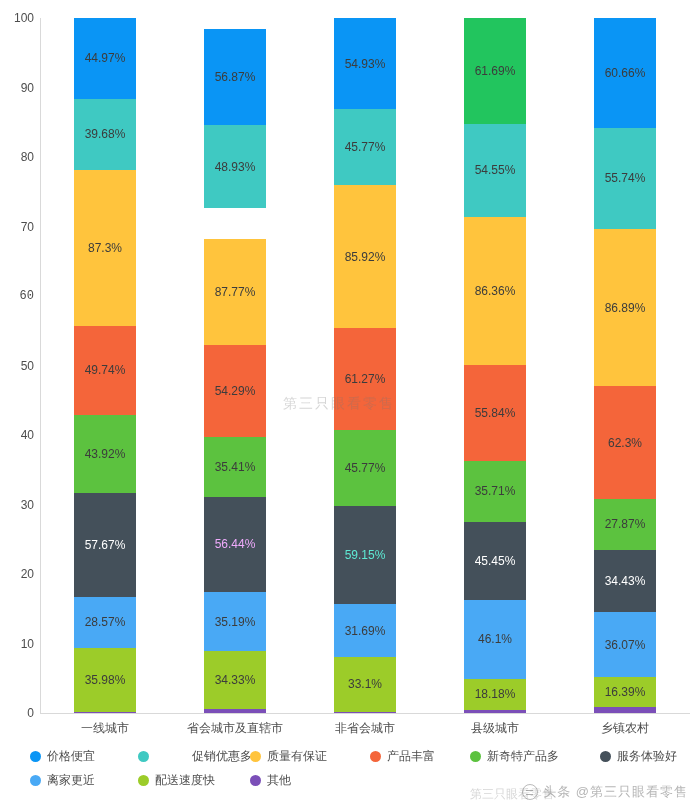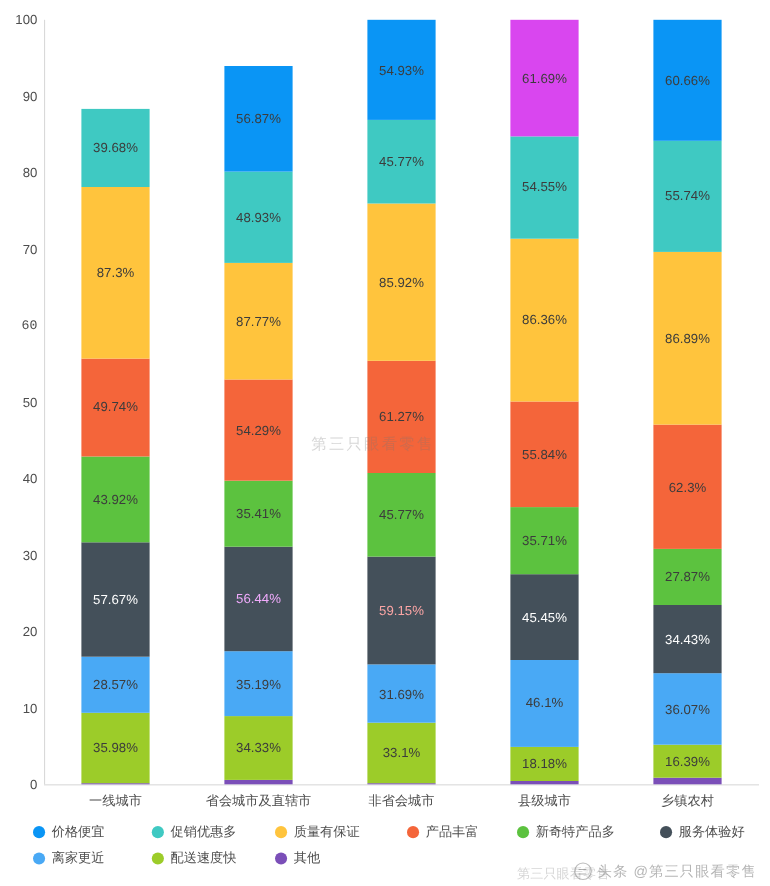--- a/index.html
+++ b/index.html
@@ -205,58 +205,61 @@
         </div>
         <div class="seg" style="height: 89.0135px; background: rgb(244, 101, 58);">
           <span class="seg-label">49.74%</span>
         </div>
         <div class="seg" style="height: 156.23px; background: rgb(255, 196, 61);">
           <span class="seg-label">87.3%</span>
         </div>
         <div class="seg" style="height: 71.0104px; background: rgb(63, 201, 194);">
           <span class="seg-label">39.68%</span>
         </div>
+        <div class="seg" style="height: 80.4773px; background: rgb(10, 149, 245);">
+          <span class="seg-label">44.97%</span>
+        </div>
       </div>
       <div class="bar-col" style="left: 164px; height: 695px; display: flex; flex-direction: column-reverse;">
         <div class="seg" style="height: 3.63229px; background: rgb(123, 79, 184);"></div>
         <div class="seg" style="height: 57.9983px; background: rgb(156, 204, 41);">
           <span class="seg-label">34.33%</span>
         </div>
         <div class="seg" style="height: 59.4512px; background: rgb(73, 169, 245);">
           <span class="seg-label">35.19%</span>
         </div>
         <div class="seg" style="height: 95.3517px; background: rgb(68, 80, 90);">
           <span class="seg-label" style="color: #f0abfc;">56.44%</span>
         </div>
         <div class="seg" style="height: 59.8229px; background: rgb(92, 194, 63);">
           <span class="seg-label">35.41%</span>
         </div>
         <div class="seg" style="height: 91.7195px; background: rgb(244, 101, 58);">
           <span class="seg-label">54.29%</span>
         </div>
-        <div class="seg" style="height: 106px; background: rgb(255, 196, 61);">
+        <div class="seg" style="height: 106px; background: rgb(255, 196, 61); margin-top: 31px;">
           <span class="seg-label">87.77%</span>
         </div>
         <div class="seg" style="height: 82.6641px; background: rgb(63, 201, 194);">
           <span class="seg-label">48.93%</span>
         </div>
         <div class="seg" style="height: 96.0782px; background: rgb(10, 149, 245);">
           <span class="seg-label">56.87%</span>
         </div>
       </div>
       <div class="bar-col" style="left: 294px; height: 695px; display: flex; flex-direction: column-reverse;">
         <div class="seg" style="height: 1.16304px; background: rgb(123, 79, 184);"></div>
         <div class="seg" style="height: 54.9952px; background: rgb(156, 204, 41);">
           <span class="seg-label">33.1%</span>
         </div>
         <div class="seg" style="height: 52.6525px; background: rgb(73, 169, 245);">
           <span class="seg-label">31.69%</span>
         </div>
         <div class="seg" style="height: 98.277px; background: rgb(68, 80, 90);">
-          <span class="seg-label" style="color: #fca5a5;">59.15%</span>
+          <span class="seg-label" style="color: #5eead4;">59.15%</span>
         </div>
         <div class="seg" style="height: 76.0463px; background: rgb(92, 194, 63);">
           <span class="seg-label">45.77%</span>
         </div>
         <div class="seg" style="height: 101.799px; background: rgb(244, 101, 58);">
           <span class="seg-label">61.27%</span>
         </div>
         <div class="seg" style="height: 142.755px; background: rgb(255, 196, 61);">
           <span class="seg-label">85.92%</span>
         </div>
@@ -283,21 +286,21 @@
         </div>
         <div class="seg" style="height: 95.6282px; background: rgb(244, 101, 58);">
           <span class="seg-label">55.84%</span>
         </div>
         <div class="seg" style="height: 147.895px; background: rgb(255, 196, 61);">
           <span class="seg-label">86.36%</span>
         </div>
         <div class="seg" style="height: 93.419px; background: rgb(63, 201, 194);">
           <span class="seg-label">54.55%</span>
         </div>
-        <div class="seg" style="height: 105.647px; background: #d946ef; padding-left: 40px;">
+        <div class="seg" style="height: 105.647px; background: #22c55e; padding-left: 40px;">
           <span class="seg-label">61.69%</span>
         </div>
       </div>
       <div class="bar-col" style="left: 554px; height: 695px; display: flex; flex-direction: column-reverse;">
         <div class="seg" style="height: 5.94218px; background: rgb(123, 79, 184);"></div>
         <div class="seg" style="height: 29.6928px; background: rgb(156, 204, 41);">
           <span class="seg-label">16.39%</span>
         </div>
         <div class="seg" style="height: 65.3459px; background: rgb(73, 169, 245);">
           <span class="seg-label">36.07%</span>
@@ -330,21 +333,21 @@
       <div class="x-tick" style="left: 455px;">县级城市</div>
       <div class="x-tick" style="left: 585px;">乡镇农村</div>
     </div>
 
   <div class="legend">
       <div style="position: relative; width: 100%; height: 24px;">
         <div class="legend-item" style="position: absolute; left: 0px; top: 0px;">
           <span class="legend-swatch" style="background: rgb(10, 149, 245);"></span>
           <span class="legend-text">价格便宜</span>
         </div>
-        <div class="legend-item" style="position: absolute; left: 108px; top: 0px;">
+        <div class="legend-item" style="position: absolute; left: 108px; top: 0px; gap: 37px;">
           <span class="legend-swatch" style="background: rgb(63, 201, 194);"></span>
           <span class="legend-text">促销优惠多</span>
         </div>
         <div class="legend-item" style="position: absolute; left: 220px; top: 0px;">
           <span class="legend-swatch" style="background: rgb(255, 196, 61);"></span>
           <span class="legend-text">质量有保证</span>
         </div>
         <div class="legend-item" style="position: absolute; left: 340px; top: 0px;">
           <span class="legend-swatch" style="background: rgb(244, 101, 58);"></span>
           <span class="legend-text">产品丰富</span>

